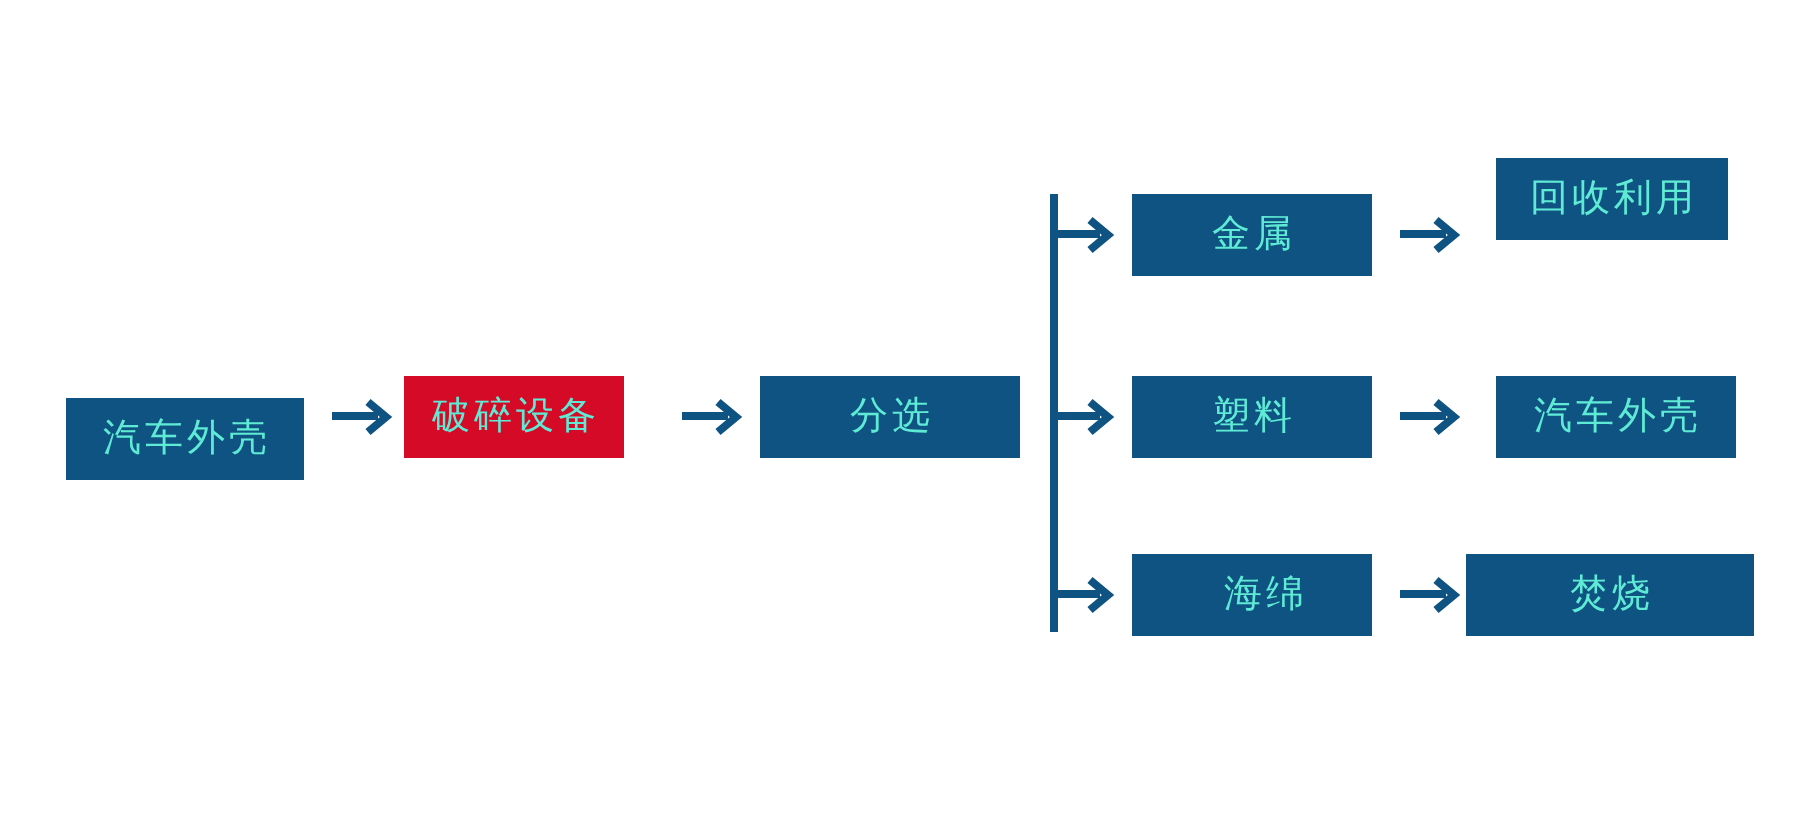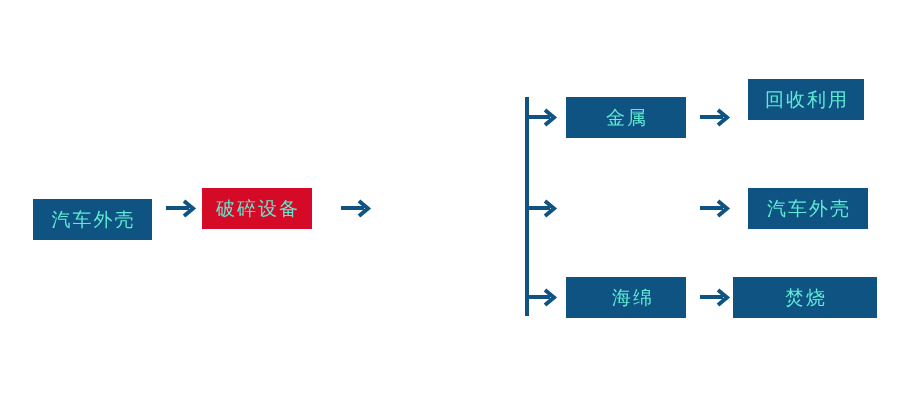--- a/index.html
+++ b/index.html
@@ -67,20 +67,23 @@
   <div class="node red" style="left:202px; top:188px; width:110px; height:41px;">
     <span>破碎设备</span>
   </div>
 
   <div class="arrow" style="left:341px; top:197px; width:32px;">
     <svg width="32" height="24" viewBox="0 0 32 24" aria-hidden="true">
       <path d="M0 11 H23 M18 4 L27 11.5 L18 19" fill="none" stroke="#0F5382" stroke-width="4" stroke-linecap="butt" stroke-linejoin="miter"></path>
     </svg>
   </div>
 
+  <div class="node blue" style="left:380px; top:188px; width:130px; height:41px;">
+    <span>分选</span>
+  </div>
 
   <div class="bus" style="left:525px; top:97px; width:4px; height:219px;"></div>
 
   <div class="arrow" style="left:527px; top:106px; width:32px;">
     <svg width="32" height="24" viewBox="0 0 32 24" aria-hidden="true">
       <path d="M0 11 H23 M18 4 L27 11.5 L18 19" fill="none" stroke="#0F5382" stroke-width="4" stroke-linecap="butt" stroke-linejoin="miter"></path>
     </svg>
   </div>
 
   <div class="node blue" style="left:566px; top:97px; width:120px; height:41px;">
@@ -96,20 +99,23 @@
   <div class="node blue" style="left:748px; top:79px; width:116px; height:41px;">
     <span>回收利用</span>
   </div>
 
   <div class="arrow" style="left:527px; top:197px; width:32px;">
     <svg width="32" height="24" viewBox="0 0 32 24" aria-hidden="true">
       <path d="M0 11 H23 M18 4 L27 11.5 L18 19" fill="none" stroke="#0F5382" stroke-width="4" stroke-linecap="butt" stroke-linejoin="miter"></path>
     </svg>
   </div>
 
+  <div class="node blue" style="left:566px; top:188px; width:120px; height:41px;">
+    <span>塑料</span>
+  </div>
 
   <div class="arrow" style="left:700px; top:197px; width:32px;">
     <svg width="32" height="24" viewBox="0 0 32 24" aria-hidden="true">
       <path d="M0 11 H23 M18 4 L27 11.5 L18 19" fill="none" stroke="#0F5382" stroke-width="4" stroke-linecap="butt" stroke-linejoin="miter"></path>
     </svg>
   </div>
 
   <div class="node blue" style="left:748px; top:188px; width:120px; height:41px;">
     <span>汽车外壳</span>
   </div>

